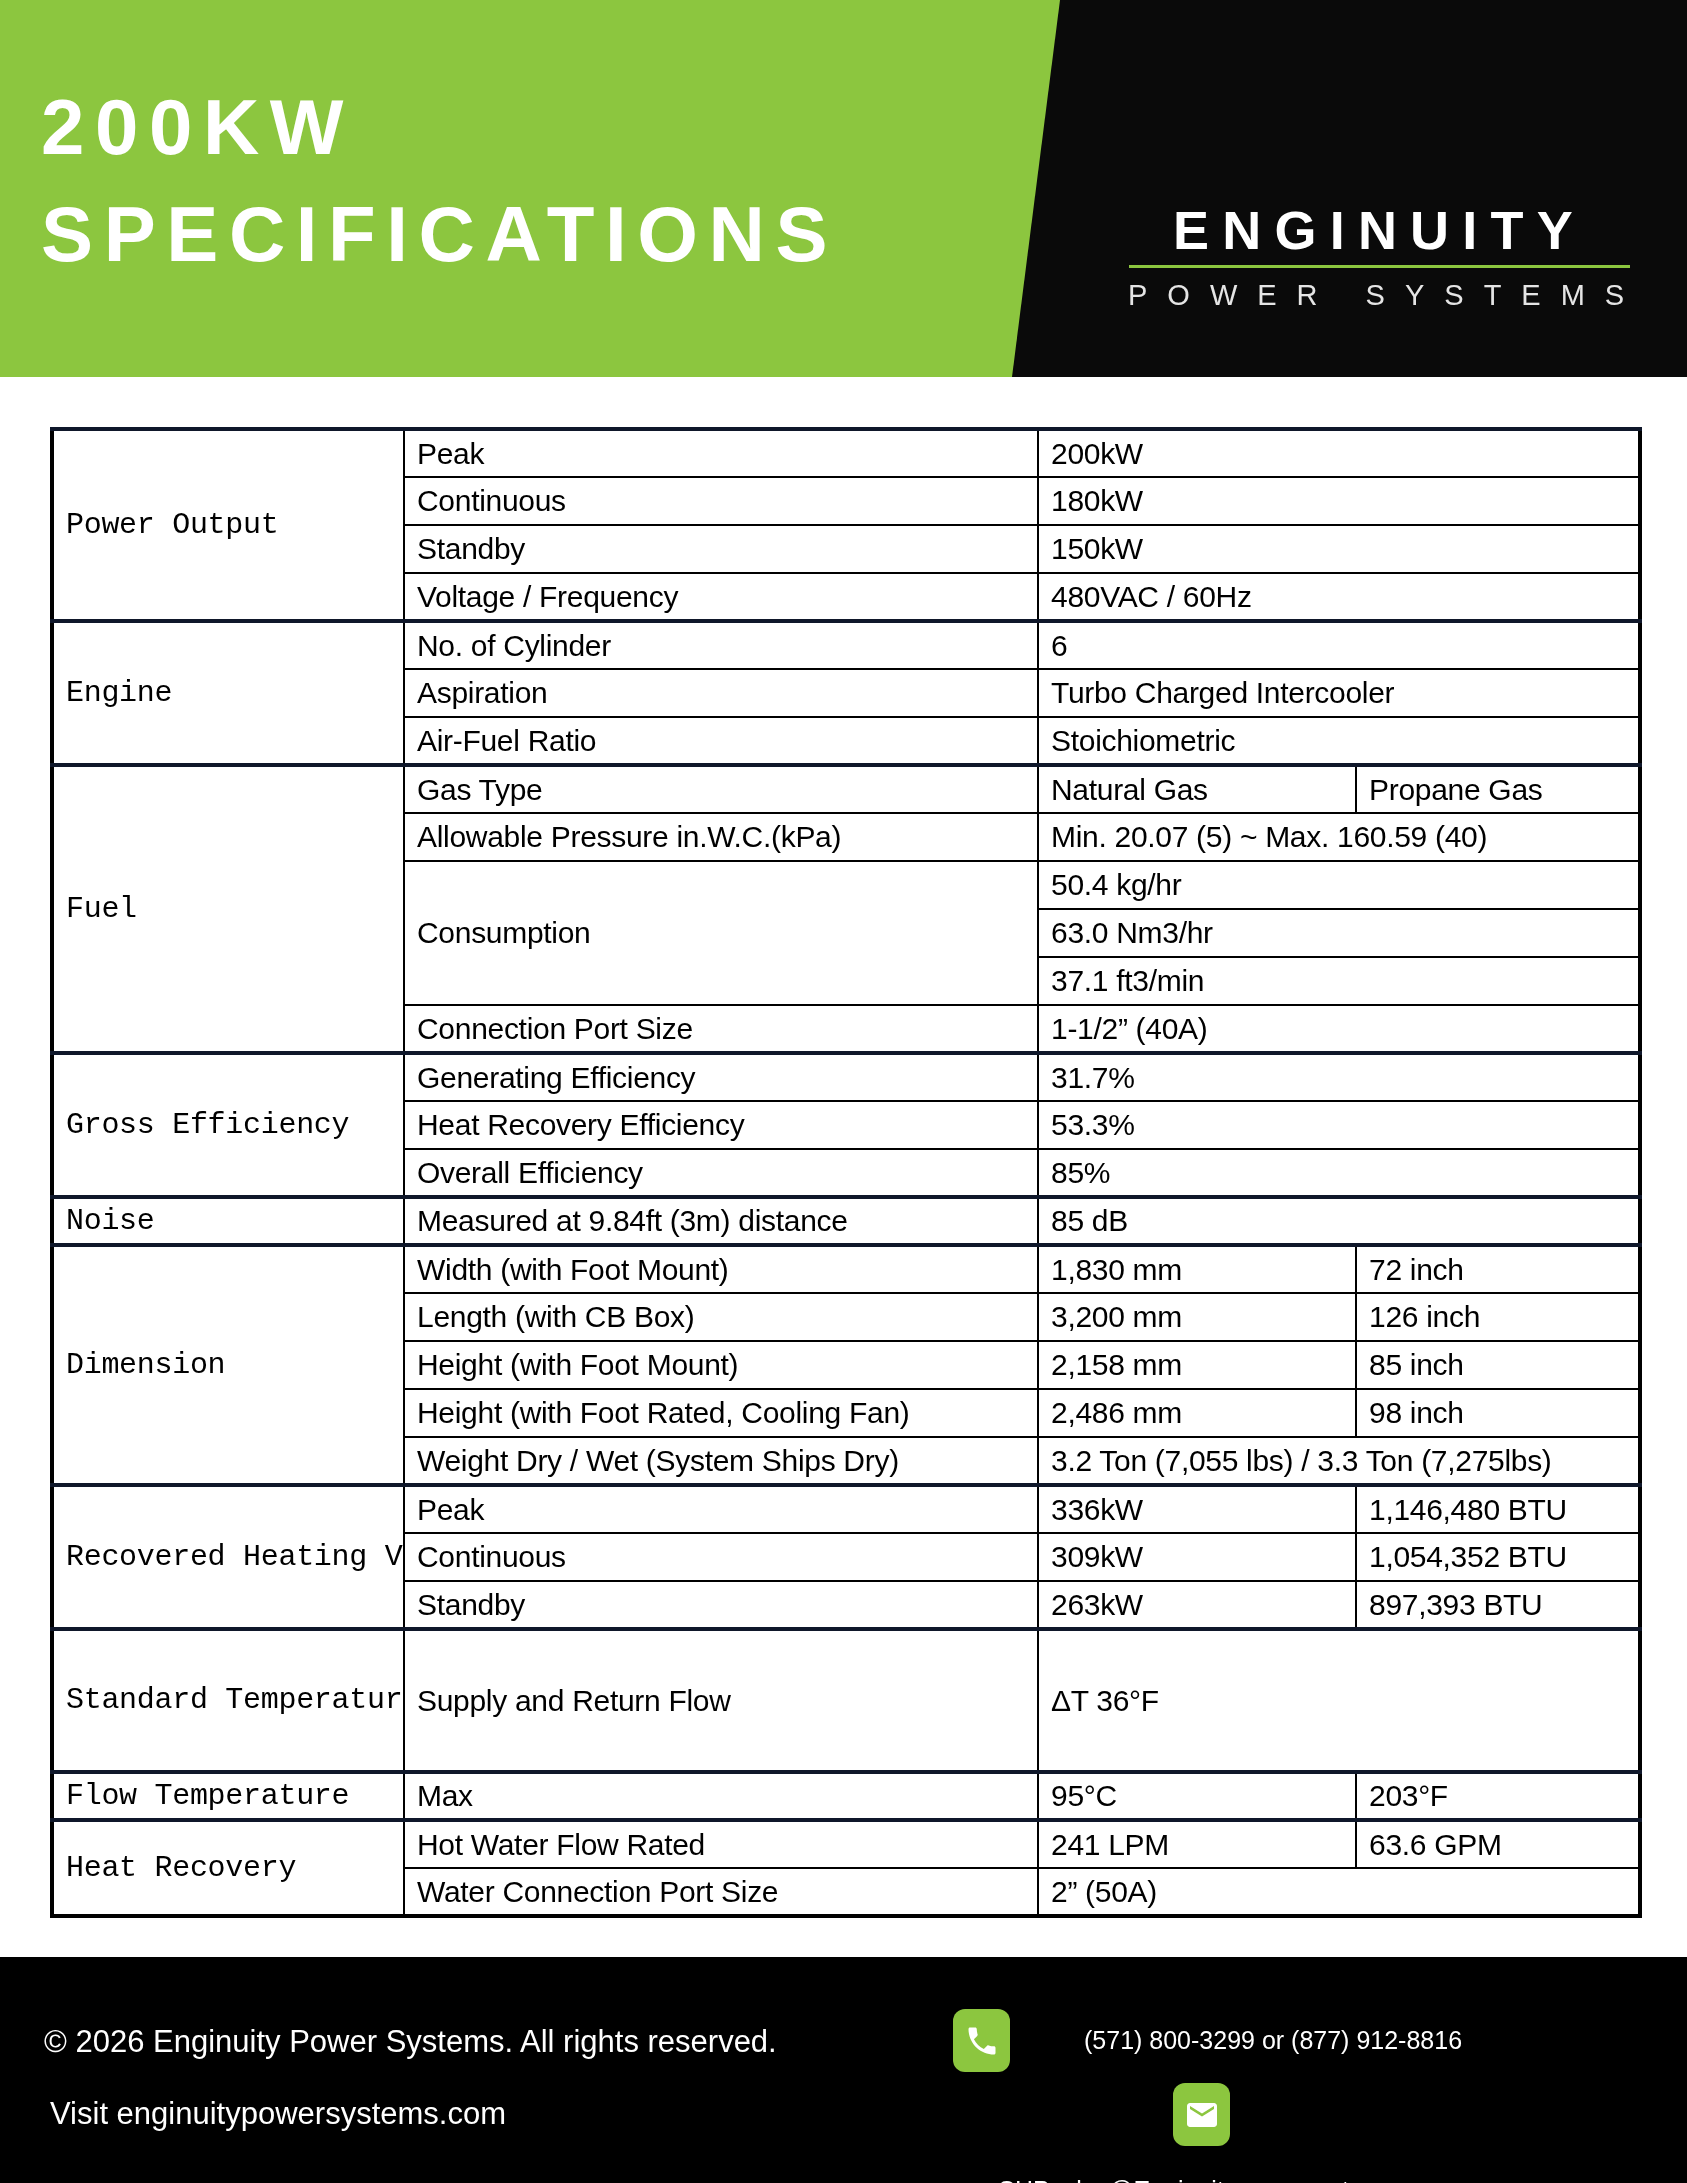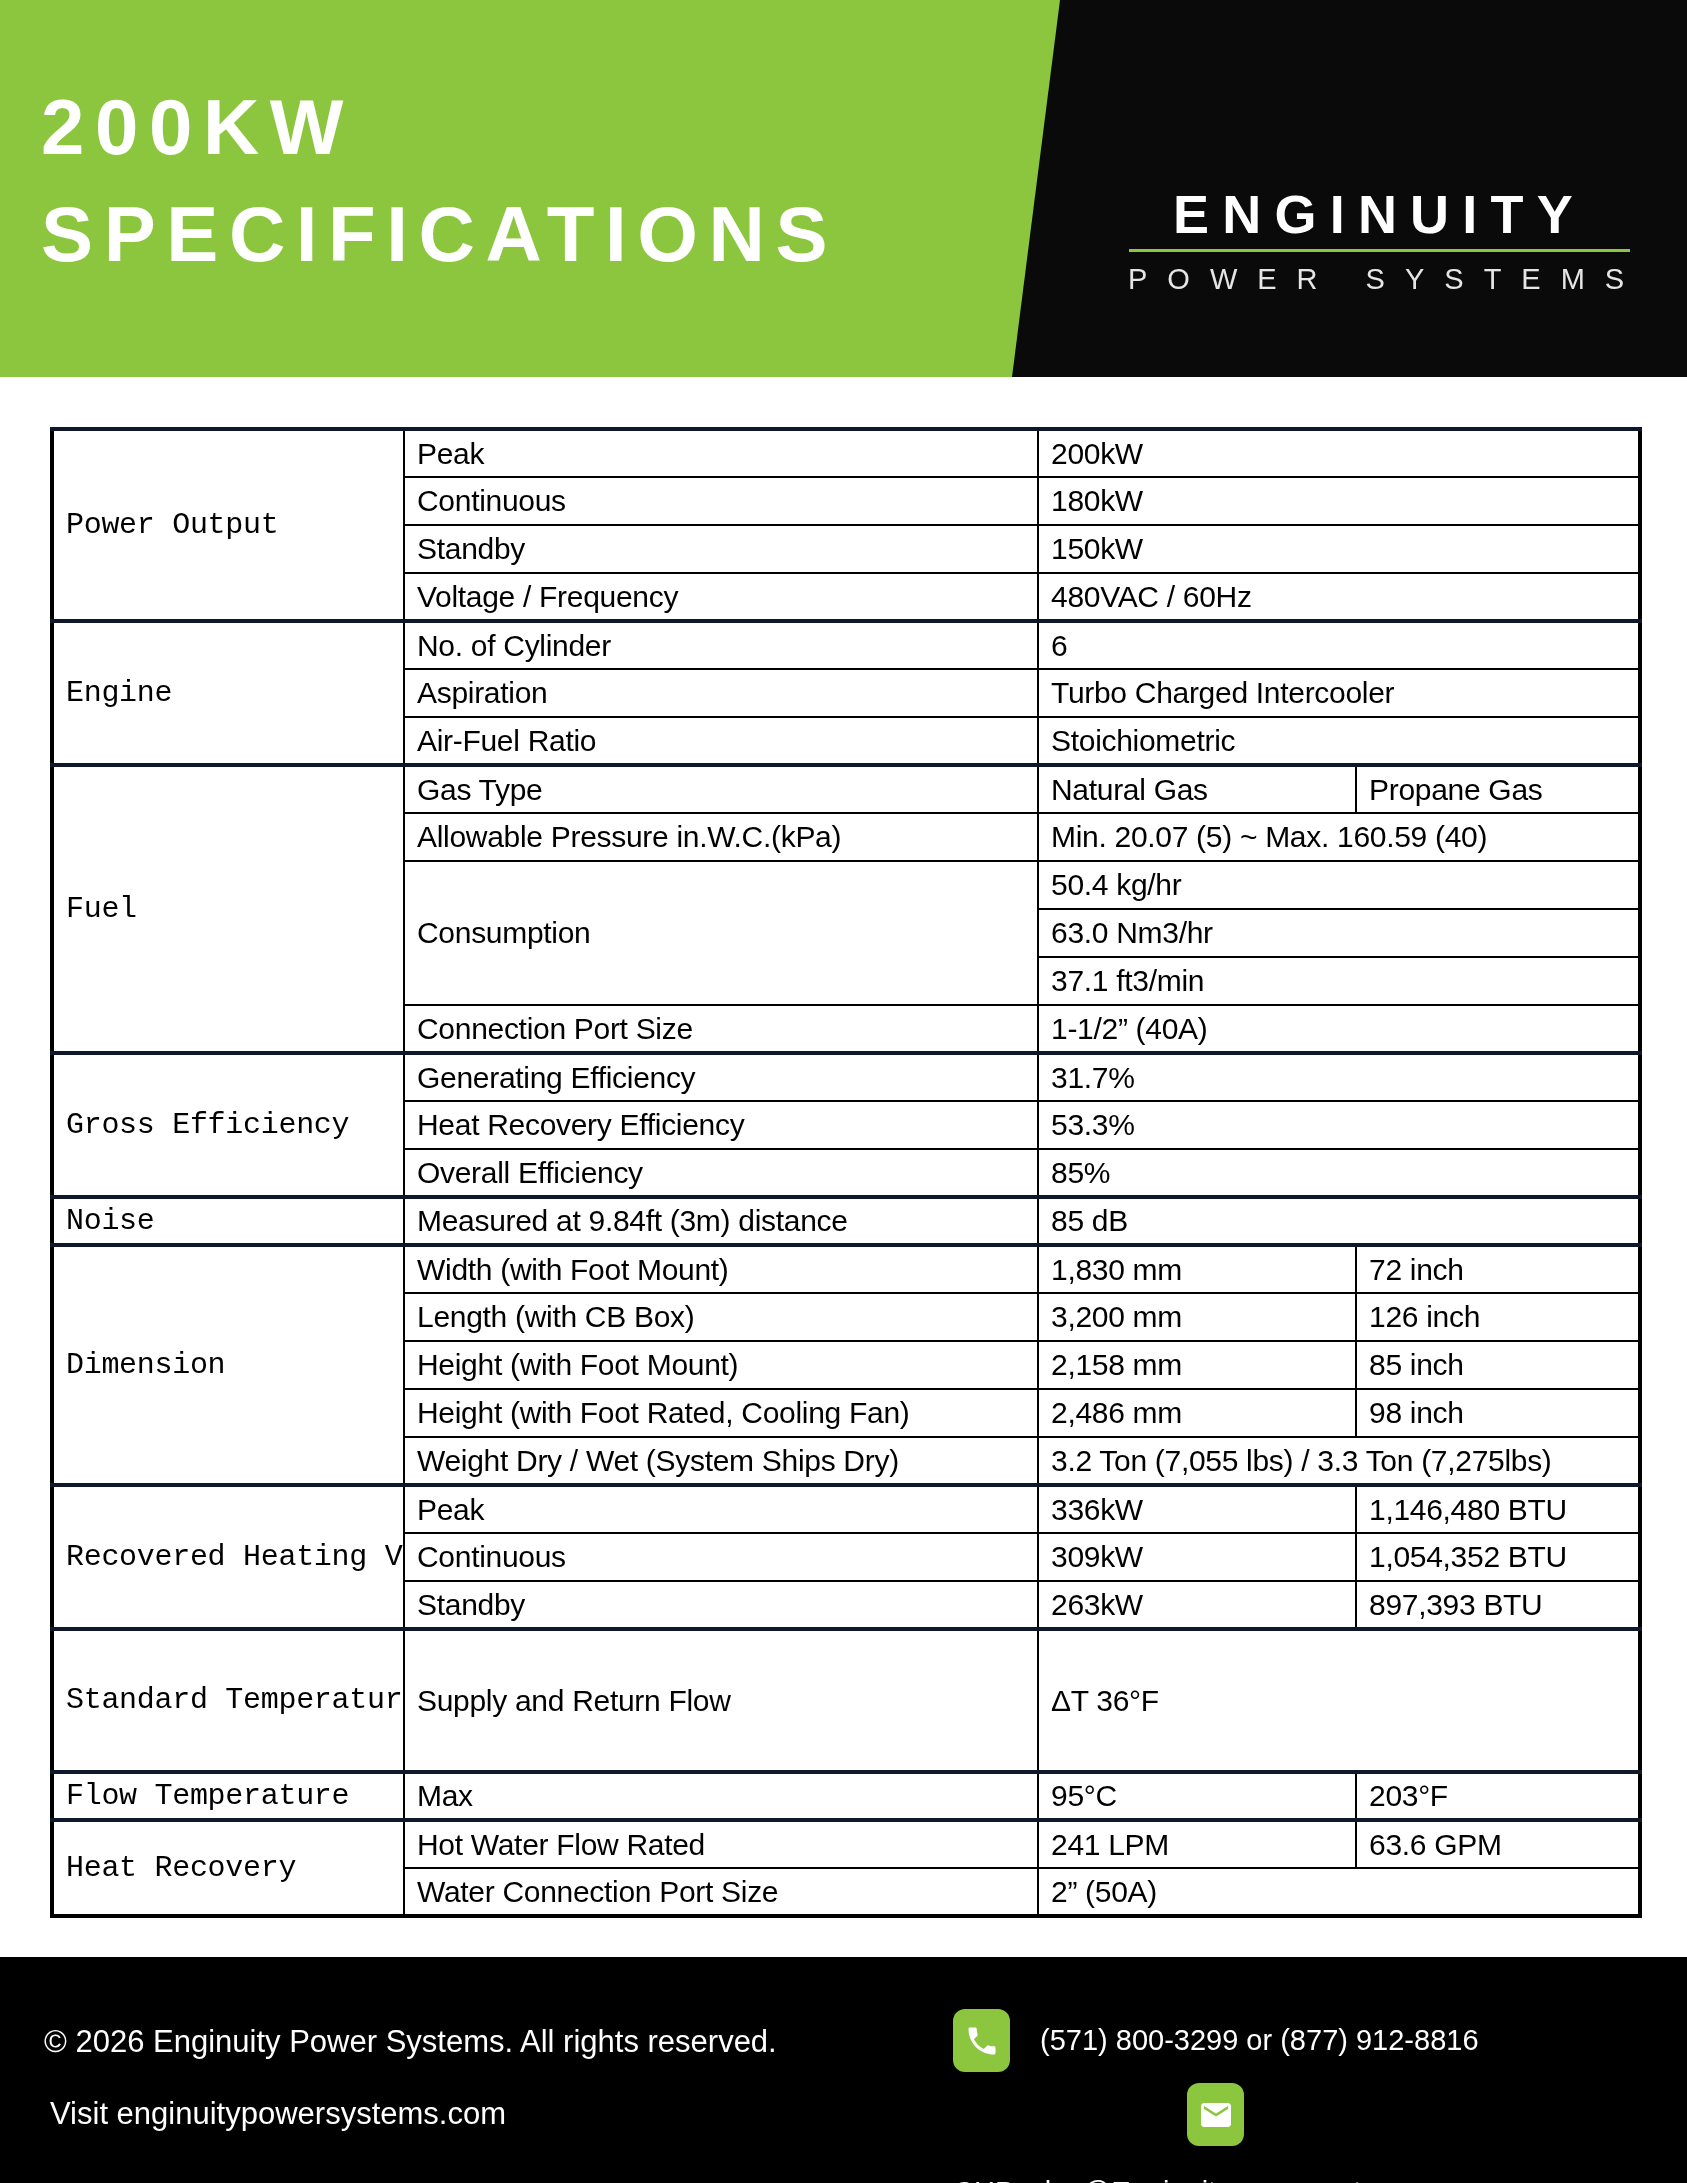--- a/index.html
+++ b/index.html
@@ -6,21 +6,21 @@
   body{width:1687px;height:2183px;background:#ffffff;font-family:"Liberation Sans",sans-serif;position:relative;overflow:hidden;}
   .page{position:absolute;left:0;top:0;width:1687px;height:2183px;background:#ffffff;}
 
   
   .header{position:absolute;left:0;top:0;width:1687px;height:377px;background:#0a0a0a;}
   .header-green{position:absolute;left:0;top:0;width:1687px;height:377px;background:#8CC63F;
     clip-path:polygon(0 0,1060px 0,1012px 100%,0 100%);}
   .page-title{position:absolute;left:41px;top:74px;color:#ffffff;font-weight:bold;
     font-size:78px;line-height:107px;letter-spacing:10.6px;white-space:pre-line;z-index:3;}
   .brand{position:absolute;left:1128px;top:187px;width:503px;z-index:2;text-align:center;}
-  .brand-name{color:#ffffff;font-weight:bold;font-size:54px;line-height:54px;letter-spacing:13.2px;white-space:nowrap;}
+  .brand-name{color:#ffffff;font-weight:bold;font-size:54px;line-height:54px;letter-spacing:13.2px;white-space:nowrap;margin-top:16px;}
   .brand-rule{height:3.3px;background:#8CC63F;margin:8px 1.3px 10.6px 1.3px;}
   .brand-tagline{color:#e5e5e5;font-size:29px;letter-spacing:20px;white-space:nowrap;}
 
   
   table.spec{position:absolute;left:50px;top:427px;width:1588px;border-collapse:collapse;table-layout:fixed;
     border:4.6px solid #000;}
   table.spec td{border:2px solid #000;font-size:30px;color:#000;vertical-align:middle;
     padding:0 5.3px 0 12px;letter-spacing:-0.3px;overflow:hidden;white-space:nowrap;}
   table.spec tr{height:48px;}
   table.spec tr.tall{height:143px;}
@@ -30,21 +30,21 @@
   td.cell-value{padding-left:10.6px;}
 
   
   .footer{position:absolute;left:0;top:1957px;width:1687px;height:226px;background:#000000;color:#ffffff;}
   .f-line1{position:absolute;left:44px;top:68px;font-size:31px;line-height:34px;}
   .f-line2{position:absolute;left:50px;top:140px;font-size:31px;line-height:34px;}
   .f-row-phone{position:absolute;left:953px;top:52px;display:flex;align-items:center;gap:30px;}
   .f-row-mail{position:absolute;left:953px;top:126px;display:flex;align-items:center;gap:30px;flex-direction:column;}
   .icon-tile{width:57px;height:63px;background:#8CC63F;border-radius:12px;display:flex;align-items:center;justify-content:center;flex:0 0 auto;}
   .icon-tile svg{width:36px;height:36px;fill:#ffffff;}
-  .f-contact{font-size:29px;white-space:nowrap;}
+  .f-contact{font-size:25px;white-space:nowrap;margin-left:44px;}
 </style>
 </head>
 <body>
 
 <div class="page">
 
   <div class="header">
     <div class="header-green"></div>
     <div class="page-title">200KW
 SPECIFICATIONS</div>

